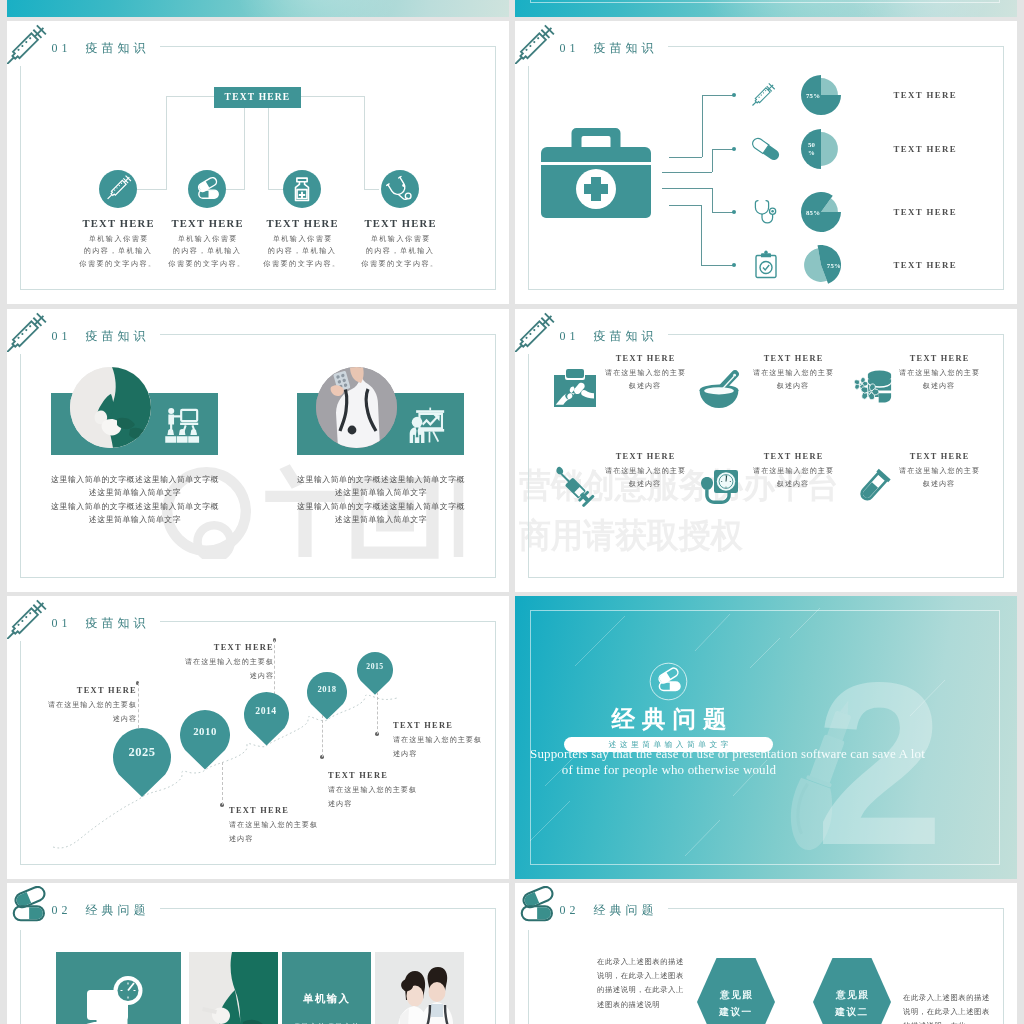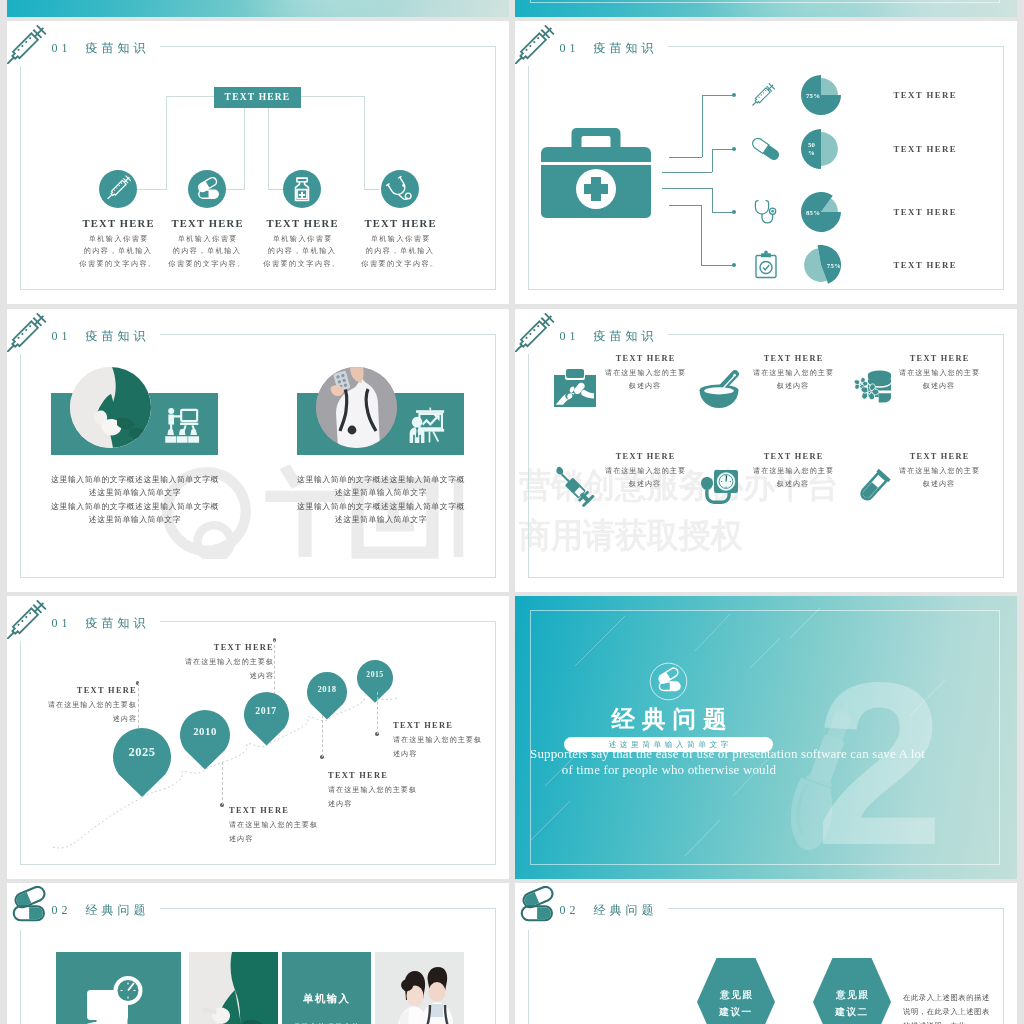--- a/index.html
+++ b/index.html
@@ -586,39 +586,39 @@
           </svg><div style="position:absolute;left:0;top:14.5px;width:50px;text-align:center;color:#eafafa;font-size:10.8px;font-weight:bold;letter-spacing:.5px">2010</div></div>
         <div style="position: absolute; top: 47px; width: 140px; text-align: right; left: 127px;">
           <div style="font-size:8.4px;font-weight:bold;letter-spacing:1.3px;color:#4a4a4a">TEXT HERE</div>
           <div style="font-size:7.1px;line-height:14px;margin-top:3px;color:#565656;white-space:pre;letter-spacing:1px;font-family:'Liberation Sans',sans-serif">请在这里输入您的主要叙
 述内容</div>
         </div>
         <div style="position: absolute; left: 265.6px; top: 42.3px; width: 3.4px; height: 3.4px; border-radius: 50%; background: rgb(106, 106, 106);"></div>
         <div style="position: absolute; left: 267.3px; top: 44px; width: 0px; height: 70px; border-left: 1px dashed rgb(195, 195, 195);"></div>
         <div style="position: absolute; left: 236.5px; top: 96px; width: 45px; height: 53.55px;"><svg width="45" height="53.55" viewBox="0 0 45 53.55">
             <path d="M22.5 53.55 L4.5 36 A22.5 22.5 0 1 1 40.5 36 Z" fill="#3f9496"></path>
-          </svg><div style="position:absolute;left:0;top:13.05px;width:45px;text-align:center;color:#eafafa;font-size:9.7px;font-weight:bold;letter-spacing:.5px">2017</div></div>
+          </svg><div style="position:absolute;left:0;top:13.05px;width:45px;text-align:center;color:#eafafa;font-size:9.7px;font-weight:bold;letter-spacing:.5px">2014</div></div>
         <div style="position: absolute; top: 210px; width: 140px; text-align: left; left: 222px;">
           <div style="font-size:8.4px;font-weight:bold;letter-spacing:1.3px;color:#4a4a4a">TEXT HERE</div>
           <div style="font-size:7.1px;line-height:14px;margin-top:3px;color:#565656;white-space:pre;letter-spacing:1px;font-family:'Liberation Sans',sans-serif">请在这里输入您的主要叙
 述内容</div>
         </div>
         <div style="position: absolute; left: 213.3px; top: 207.3px; width: 3.4px; height: 3.4px; border-radius: 50%; background: rgb(106, 106, 106);"></div>
         <div style="position: absolute; left: 215px; top: 166px; width: 0px; height: 43px; border-left: 1px dashed rgb(195, 195, 195);"></div>
         <div style="position: absolute; left: 300px; top: 76px; width: 40px; height: 47.6px;"><svg width="40" height="47.599999999999994" viewBox="0 0 40 47.599999999999994">
             <path d="M20 47.599999999999994 L4 32 A20 20 0 1 1 36 32 Z" fill="#3f9496"></path>
           </svg><div style="position:absolute;left:0;top:11.6px;width:40px;text-align:center;color:#eafafa;font-size:8.6px;font-weight:bold;letter-spacing:.5px">2018</div></div>
         <div style="position: absolute; top: 175px; width: 140px; text-align: left; left: 321px;">
           <div style="font-size:8.4px;font-weight:bold;letter-spacing:1.3px;color:#4a4a4a">TEXT HERE</div>
           <div style="font-size:7.1px;line-height:14px;margin-top:3px;color:#565656;white-space:pre;letter-spacing:1px;font-family:'Liberation Sans',sans-serif">请在这里输入您的主要叙
 述内容</div>
         </div>
         <div style="position: absolute; left: 313.3px; top: 159.3px; width: 3.4px; height: 3.4px; border-radius: 50%; background: rgb(106, 106, 106);"></div>
         <div style="position: absolute; left: 315px; top: 119px; width: 0px; height: 42px; border-left: 1px dashed rgb(195, 195, 195);"></div>
-        <div style="position: absolute; left: 350px; top: 64px; width: 36px; height: 42.84px;"><svg width="36" height="42.839999999999996" viewBox="0 0 36 42.839999999999996">
+        <div style="position: absolute; left: 350px; top: 56px; width: 36px; height: 42.84px;"><svg width="36" height="42.839999999999996" viewBox="0 0 36 42.839999999999996">
             <path d="M18 42.839999999999996 L3.5999999999999996 28.799999999999997 A18 18 0 1 1 32.4 28.799999999999997 Z" fill="#3f9496"></path>
           </svg><div style="position:absolute;left:0;top:10.440000000000001px;width:36px;text-align:center;color:#eafafa;font-size:7.7px;font-weight:bold;letter-spacing:.5px">2015</div></div>
         <div style="position: absolute; top: 125px; width: 140px; text-align: left; left: 386px;">
           <div style="font-size:8.4px;font-weight:bold;letter-spacing:1.3px;color:#4a4a4a">TEXT HERE</div>
           <div style="font-size:7.1px;line-height:14px;margin-top:3px;color:#565656;white-space:pre;letter-spacing:1px;font-family:'Liberation Sans',sans-serif">请在这里输入您的主要叙
 述内容</div>
         </div>
         <div style="position: absolute; left: 368.3px; top: 136.3px; width: 3.4px; height: 3.4px; border-radius: 50%; background: rgb(106, 106, 106);"></div>
         <div style="position: absolute; left: 370px; top: 96px; width: 0px; height: 42px; border-left: 1px dashed rgb(195, 195, 195);"></div>
       </div>
@@ -761,20 +761,22 @@
   <div class="frame" style="left:13px;top:25px;width:474px;height:242px;"></div>
   <div style="position:absolute;left:13px;top:25px;width:140px;height:3px;background:#fff;"></div>
   <div style="position:absolute;left:11px;top:25px;width:6px;height:22px;background:#fff;"></div>
   <svg class="cap" viewBox="0 0 62 62" style="position:absolute;left:5px;top:3px;width:36px;height:36px;">
         <use href="#ic-capsules-hdr"></use>
       </svg>
   <div class="hd">
         <div class="tt"><span>02</span>&nbsp;&nbsp;<span>经典问题</span></div>
       </div>
 
+  <div class="s8left" style="position:absolute;left:82px;top:72px;width:88px;font-size:7.3px;line-height:14.2px;
+              color:#4e4e4e;letter-spacing:.6px;font-family:'Liberation Sans',sans-serif;">在此录入上述图表的描述说明，在此录入上述图表的描述说明，在此录入上述图表的描述说明</div>
 
   <div style="position:absolute;left:182px;top:73px;width:78px;height:92px;">
     <svg viewBox="0 0 78 92" width="78" height="92">
           <path d="M19.5 2 h39 L78 46 L58.5 90 H19.5 L0 46 Z" fill="#3f9496"></path>
         </svg>
     <div class="s8hex0" style="position:absolute;left:0;top:30px;width:78px;text-align:center;color:#f0fbfb;
                 font-size:9.6px;line-height:17px;letter-spacing:1.6px;text-indent:1.6px;white-space:pre;
                 font-family:'Liberation Sans',sans-serif;font-weight:bold;">意见跟
 建议一</div>
   </div>

